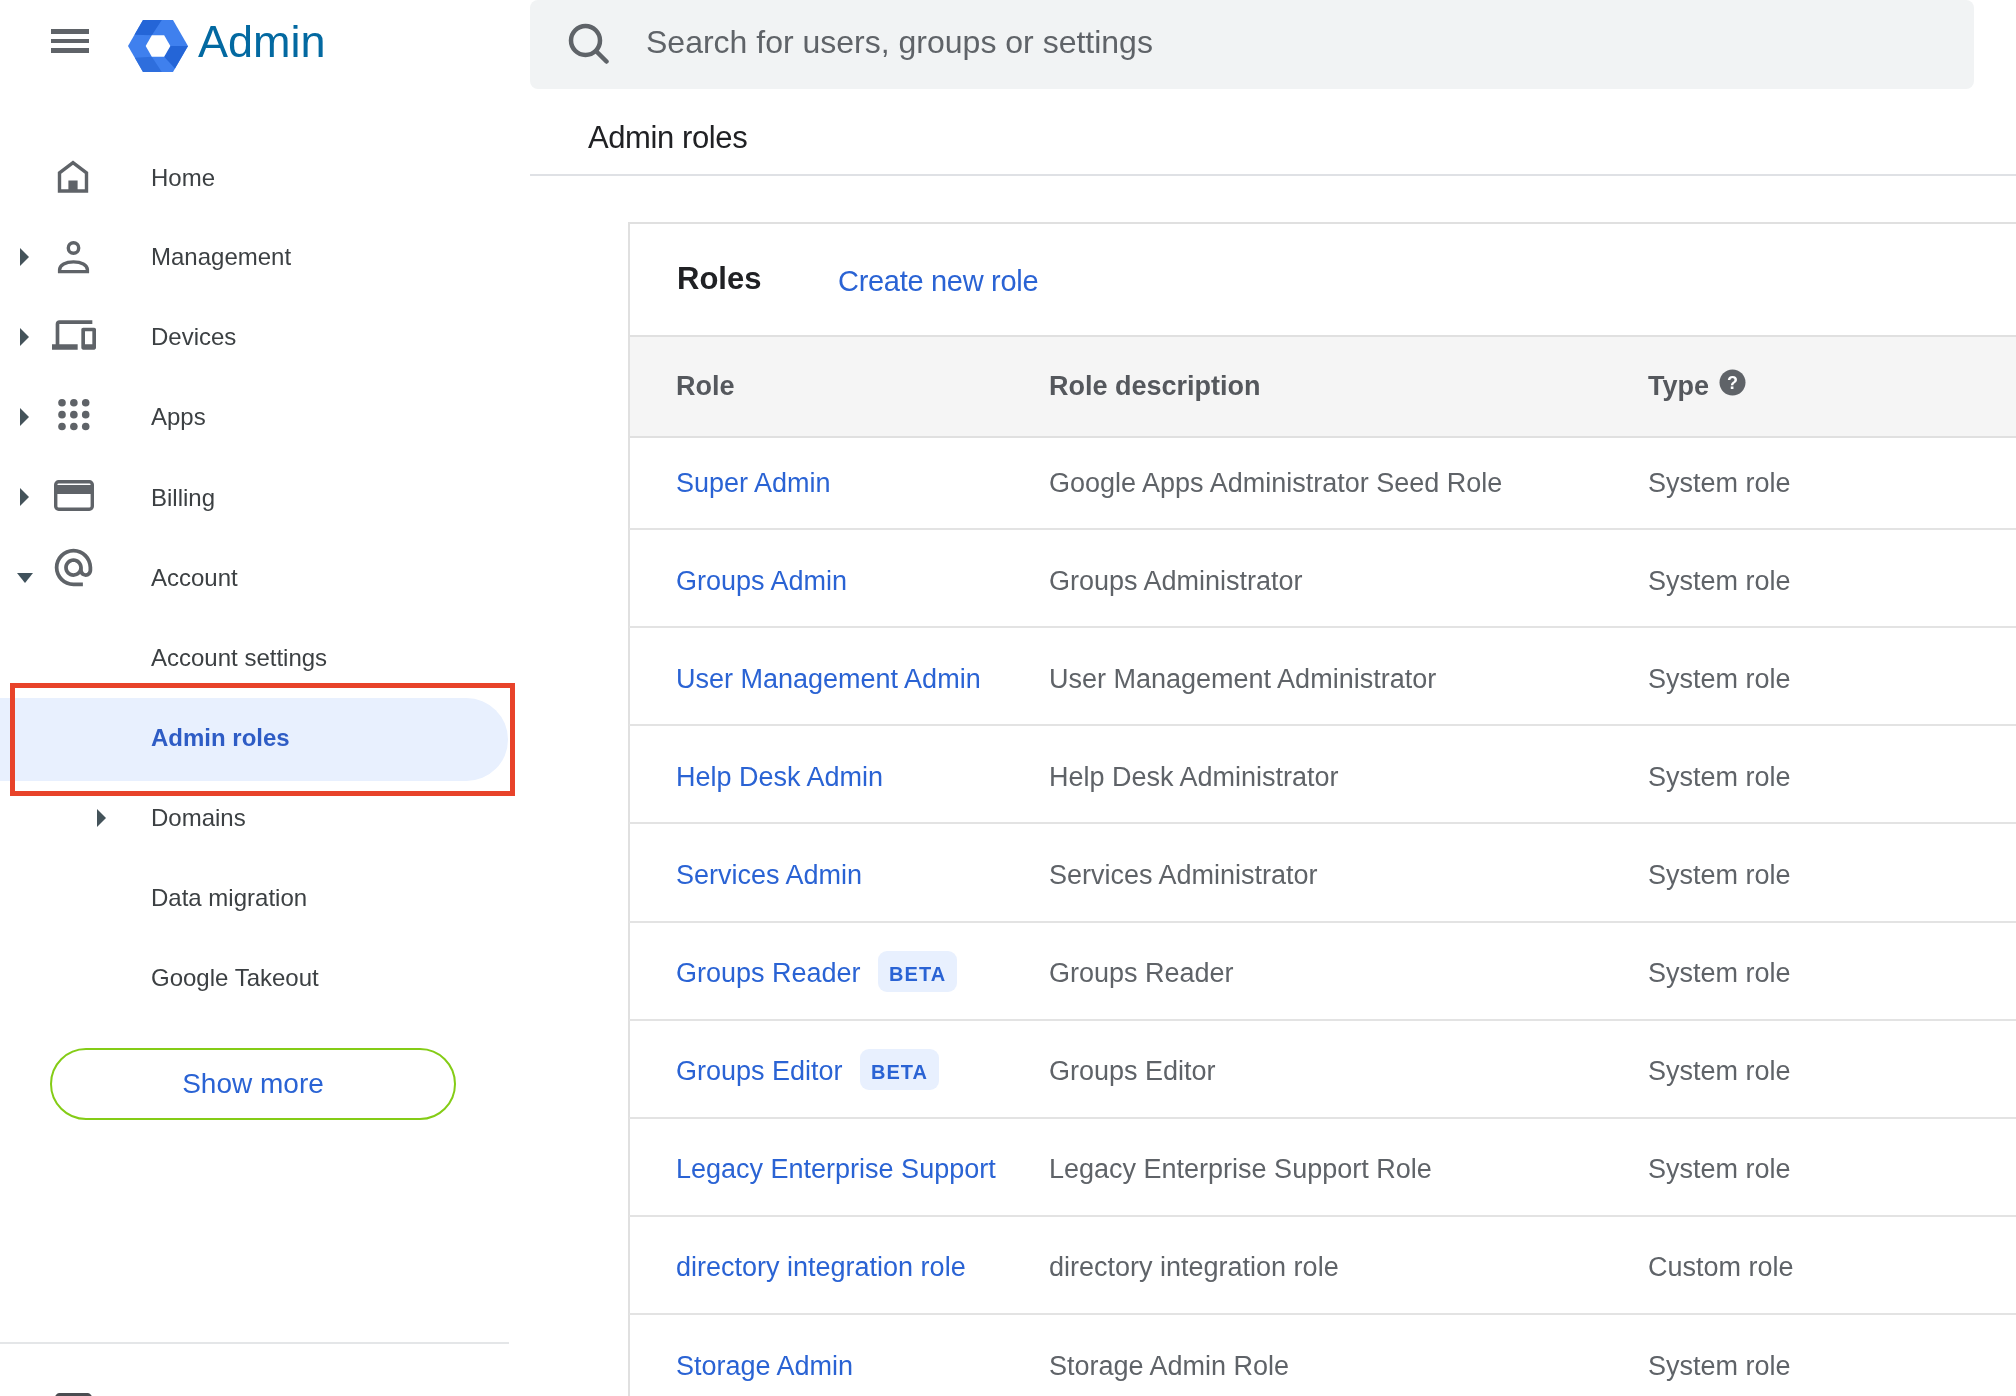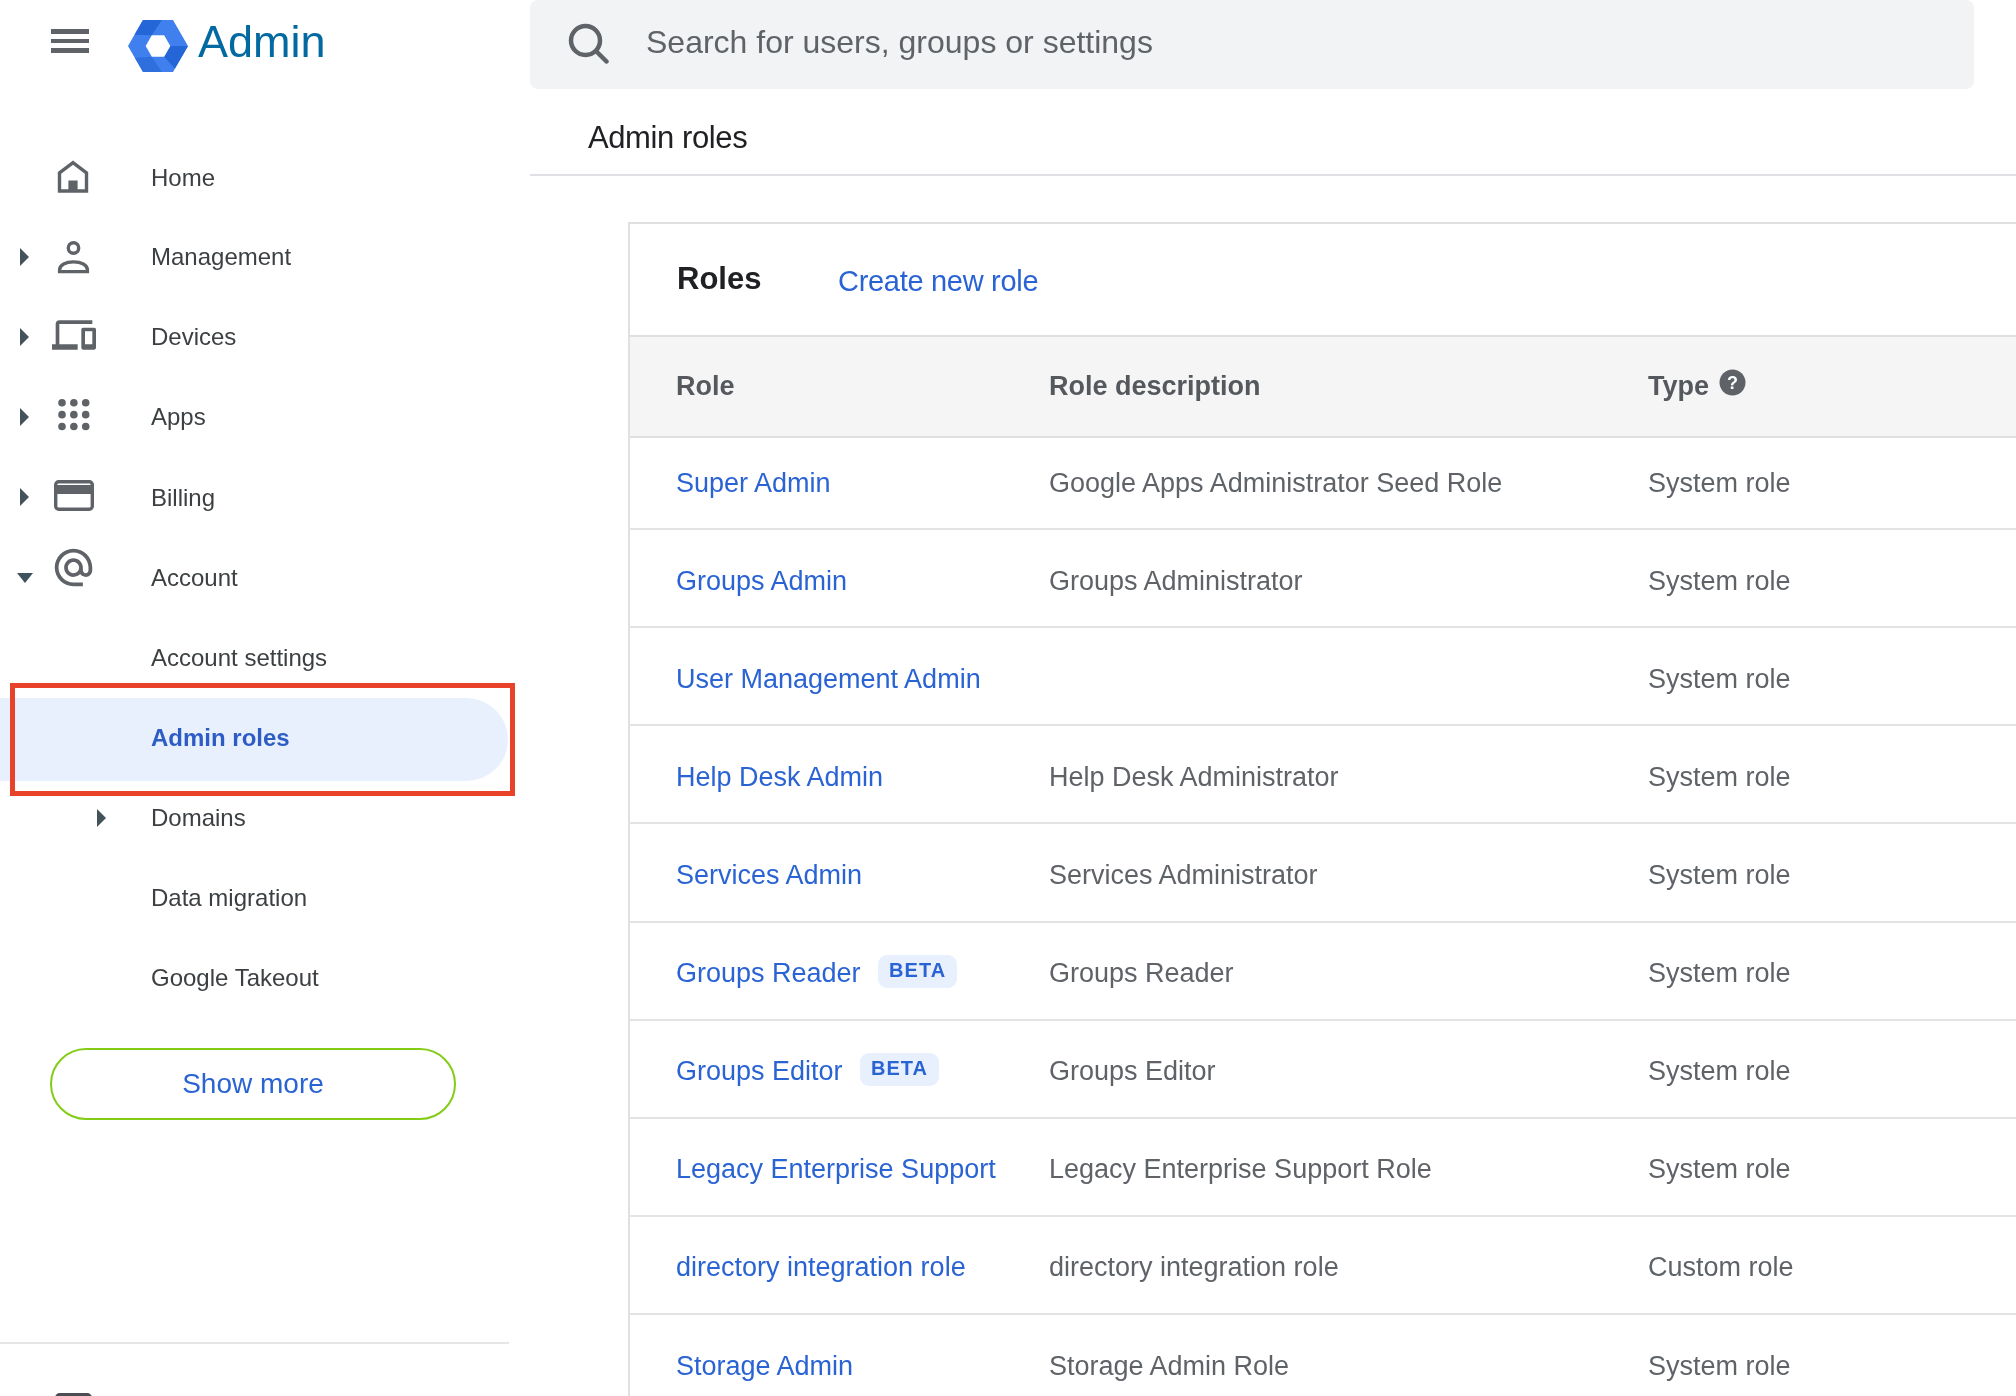--- a/index.html
+++ b/index.html
@@ -9,21 +9,21 @@
   #stage { position:relative; width:2016px; height:1396px; }
   .navtext { font-size:24px; line-height:36px; color:#3c4043; white-space:nowrap;margin-left:28px; }
   .rowtext { font-size:27px; line-height:36px; white-space:nowrap; }
   .blue { color:#2a63d4; }
   .gray { color:#5f6368; }
   .sep { background:#e3e3e3; height:2px; left:629px; width:1387px; }
   .tri-r { width:0; height:0; border-left:9.5px solid #44535a;
     border-top:9.3px solid transparent; border-bottom:9.3px solid transparent; }
   .beta { display:inline-block; vertical-align:middle; margin-left:10px; margin-top:-6px;
     font-size:20px; font-weight:bold; letter-spacing:1px; color:#2a63d4;
-    background:#e8f0fe; border-radius:9px; padding:4px 11px 7px; line-height:22px; }
+    background:#e8f0fe; border-radius:9px; padding:12px 11px 7px; line-height:22px; }
 </style>
 </head>
 <body>
 <div id="stage">
 
   <div class="abs" style="left:51px; top:29px;">
     <div style="width:38px;height:4.6px;background:#5f6368;"></div>
     <div style="width:38px;height:4.6px;background:#5f6368;margin-top:5.1px;"></div>
     <div style="width:38px;height:4.6px;background:#5f6368;margin-top:5.1px;"></div>
   </div>
@@ -132,20 +132,21 @@
   <div class="abs rowtext gray" style="left:1049px; top:465px;">Google Apps Administrator Seed Role</div>
   <div class="abs rowtext gray" style="left:1648px; top:465px;">System role</div>
   <div class="abs sep" style="top:528px;"></div>
 
   <div class="abs rowtext blue" style="left:676px; top:563px;">Groups Admin</div>
   <div class="abs rowtext gray" style="left:1049px; top:563px;">Groups Administrator</div>
   <div class="abs rowtext gray" style="left:1648px; top:563px;">System role</div>
   <div class="abs sep" style="top:626px;"></div>
 
   <div class="abs rowtext blue" style="left:676px; top:661px;">User Management Admin</div>
+  <div class="abs rowtext gray" style="left:1049px; top:661px;">User Management Administrator</div>
   <div class="abs rowtext gray" style="left:1648px; top:661px;">System role</div>
   <div class="abs sep" style="top:724px;"></div>
 
   <div class="abs rowtext blue" style="left:676px; top:759px;">Help Desk Admin</div>
   <div class="abs rowtext gray" style="left:1049px; top:759px;">Help Desk Administrator</div>
   <div class="abs rowtext gray" style="left:1648px; top:759px;">System role</div>
   <div class="abs sep" style="top:822px;"></div>
 
   <div class="abs rowtext blue" style="left:676px; top:857px;">Services Admin</div>
   <div class="abs rowtext gray" style="left:1049px; top:857px;">Services Administrator</div>

